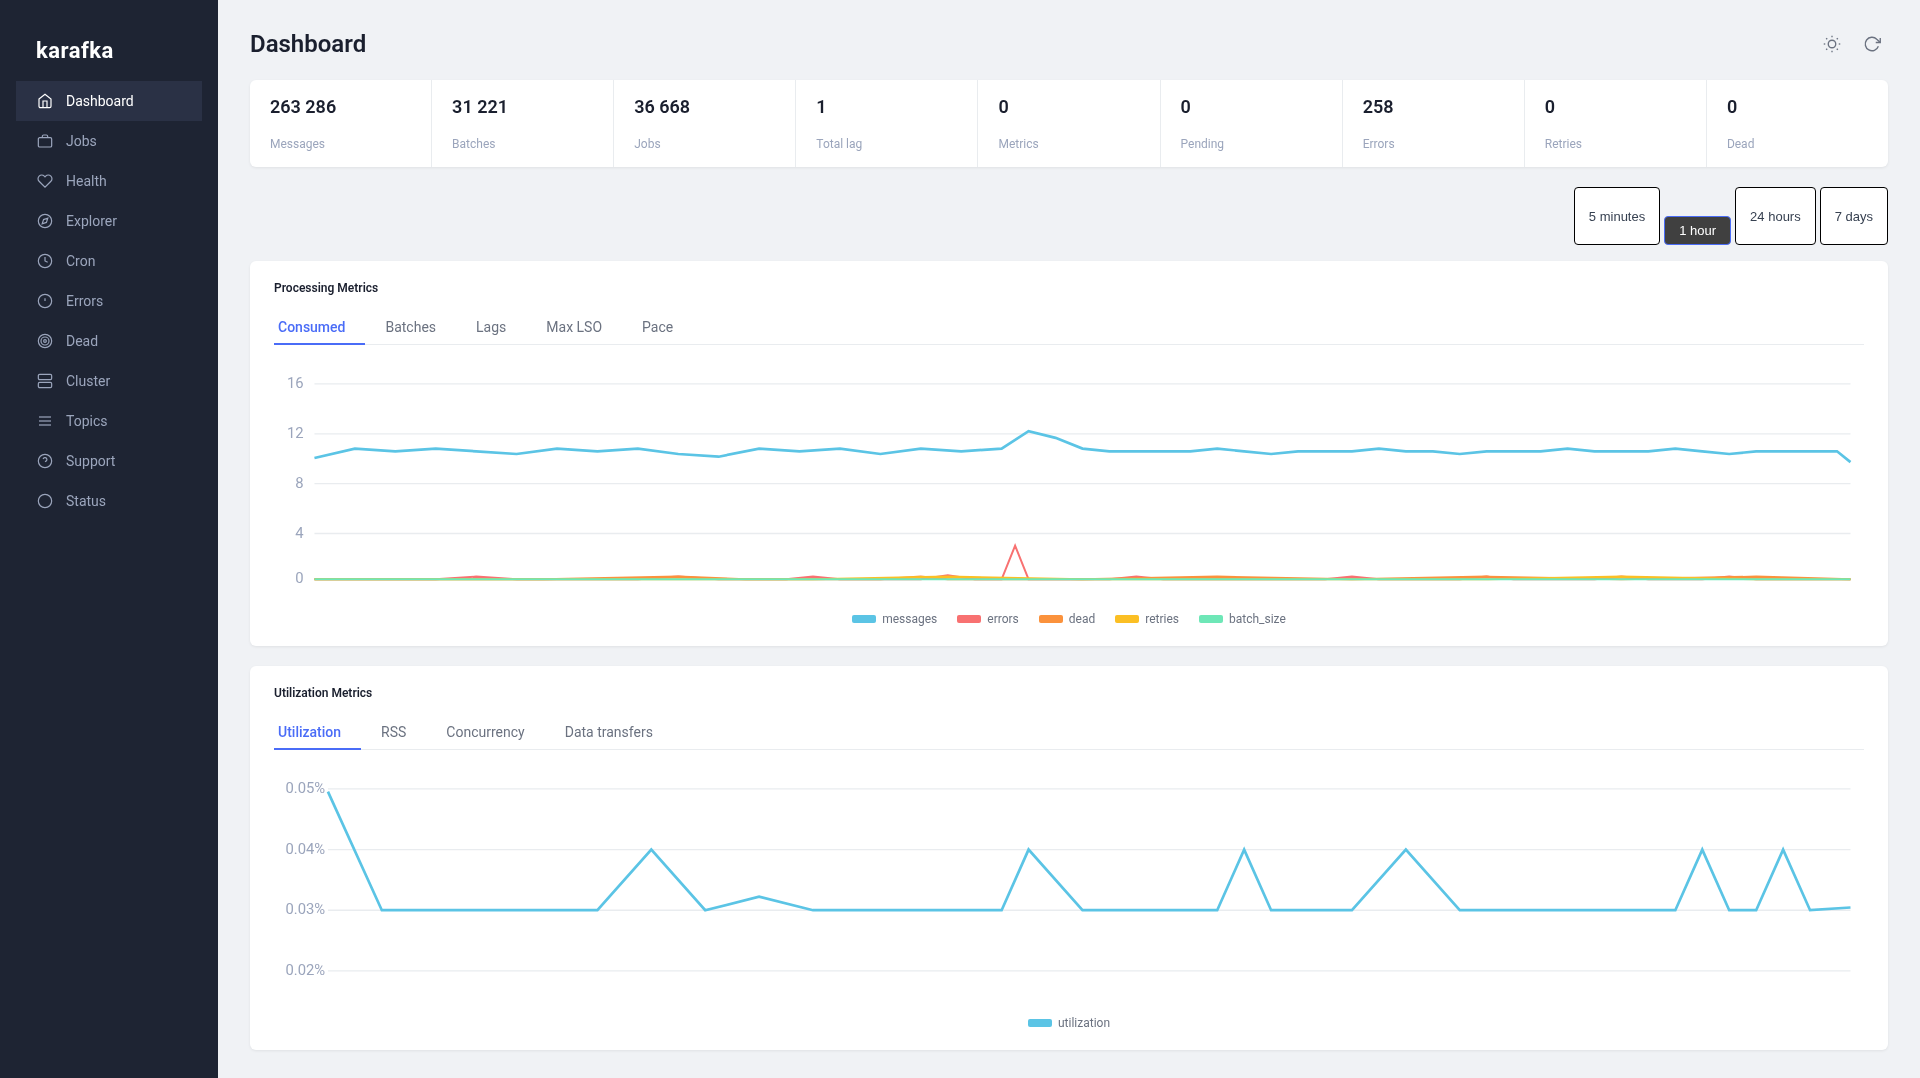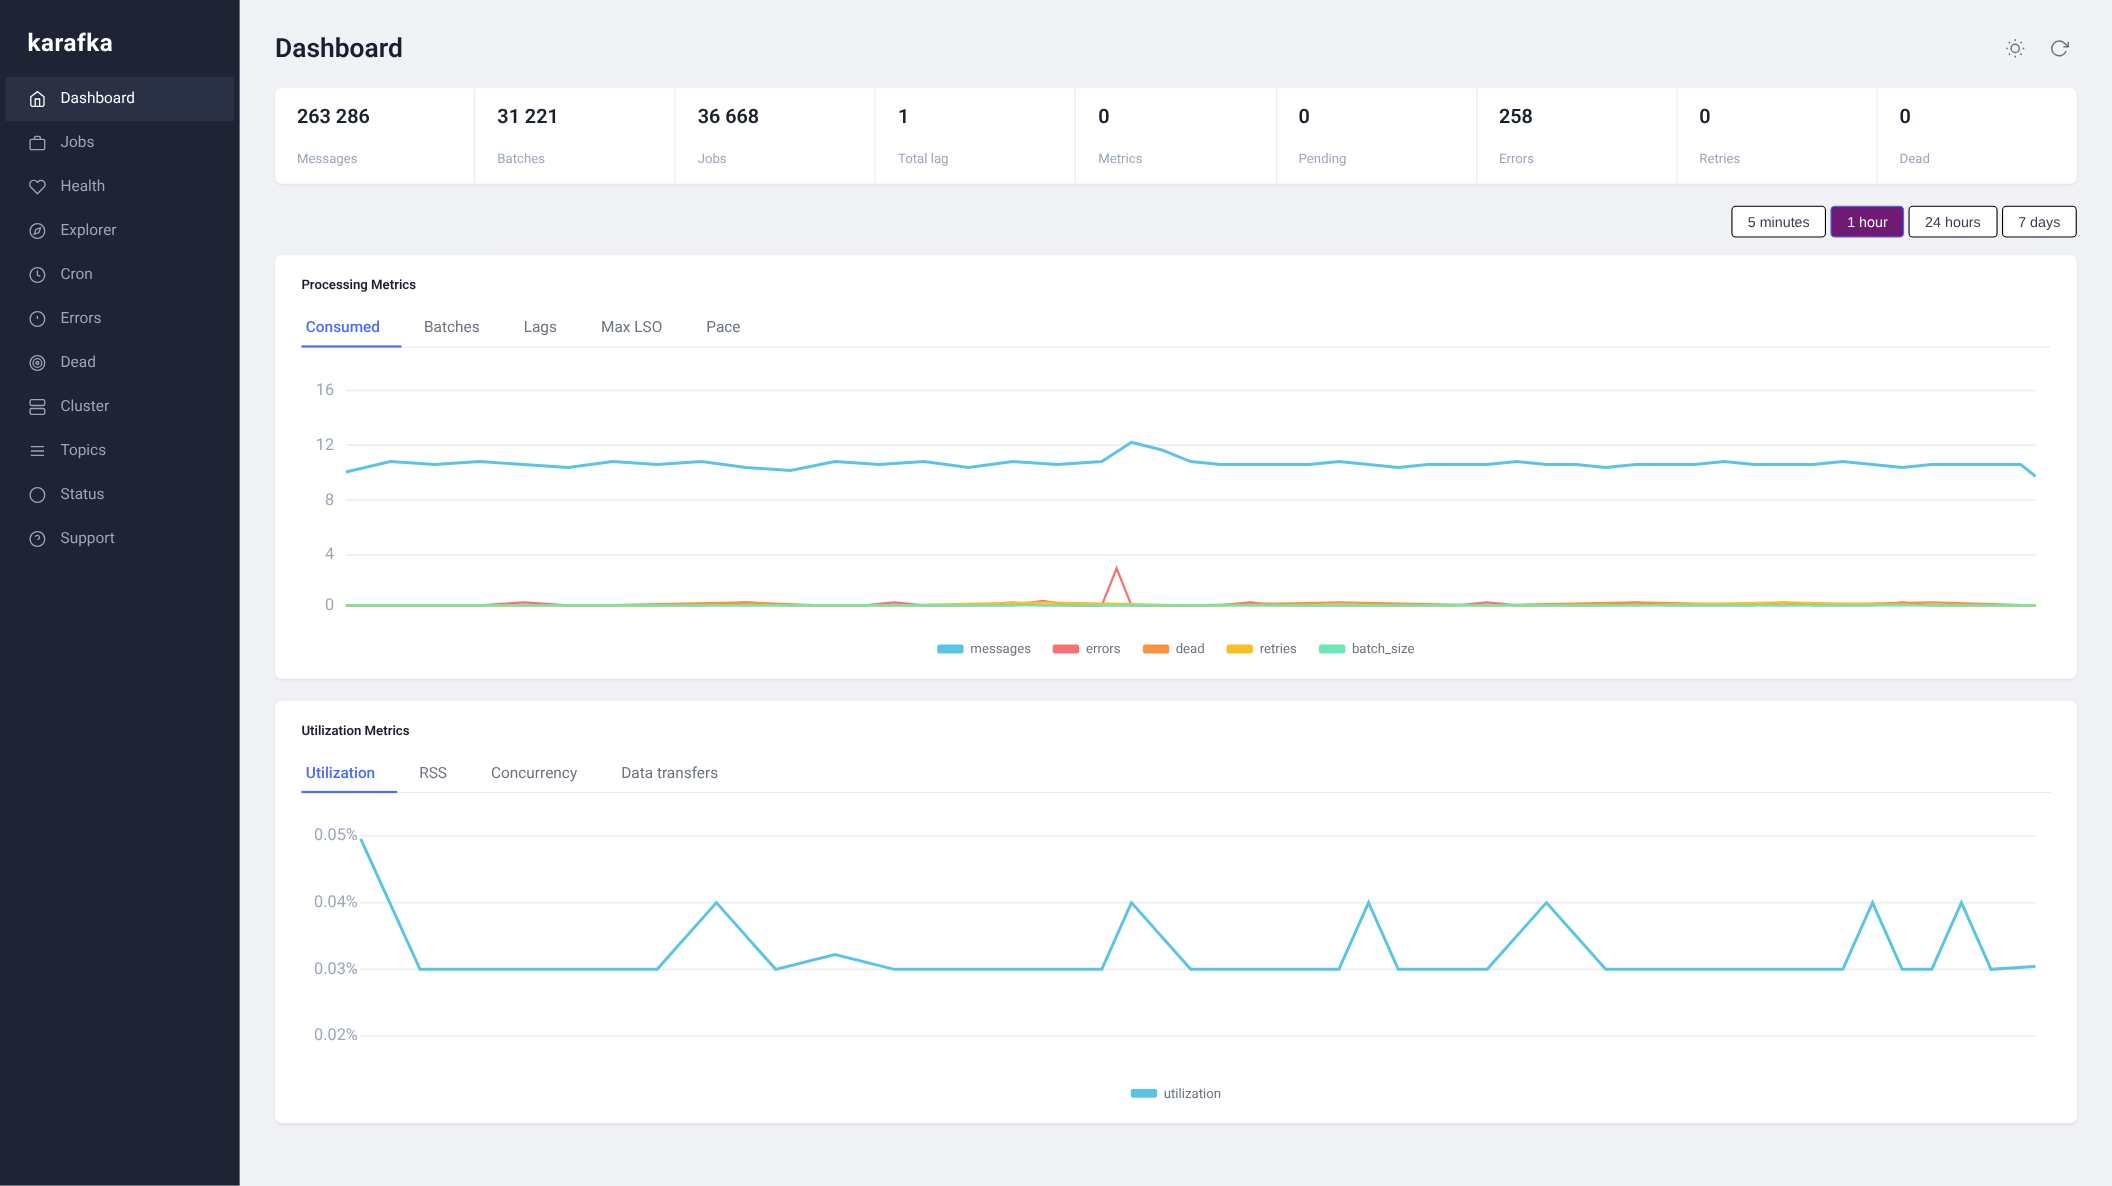--- a/index.html
+++ b/index.html
@@ -6,21 +6,21 @@
     body { font-family: -apple-system, BlinkMacSystemFont, 'Segoe UI', Roboto, sans-serif; background: #f0f2f5; display: flex; height: 100vh; overflow: hidden; }
 
     
     #sidebar {
       width: 218px;
       min-width: 218px;
       background: #1e2433;
       color: #fff;
       display: flex;
       flex-direction: column;
-      padding: 5px;
+      padding: 16px;
       height: 100vh;
       overflow-y: auto;
     }
     .sidebar-logo {
       padding: 22px 20px 18px 20px;
       font-size: 22px;
       font-weight: 700;
       color: #fff;
       letter-spacing: 0.5px;
     }
@@ -97,23 +97,24 @@
     .time-btn {
       padding: 6px 14px;
       border: 1px solid #000000;
       background: #fff;
       border-radius: 4px;
       font-size: 13px;
       cursor: pointer;
       color: #374151;
     }
     .time-btn.active {
-      background: #701a75;
+      background: #404040;
       border-color: #4a6cf7;
       color: #fff;
+      margin-top: 29px;
     }
 
     
     .metrics-section {
       background: #fff;
       border-radius: 6px;
       padding: 20px 24px;
       margin-bottom: 20px;
       box-shadow: 0 1px 3px rgba(0,0,0,0.07);
     }
@@ -251,33 +252,33 @@
             <line x1="3" y1="12" x2="21" y2="12"></line>
             <line x1="3" y1="18" x2="21" y2="18"></line>
           </svg>
         </span>
     <span>Topics</span>
   </div>
       <div class="sidebar-item">
     <span class="sidebar-icon">
           <svg width="16" height="16" viewBox="0 0 24 24" fill="none" stroke="currentColor" stroke-width="1.8">
             <circle cx="12" cy="12" r="10"></circle>
-          </svg>
-        </span>
-    <span>Status</span>
-  </div>
-      <div class="sidebar-item">
-    <span class="sidebar-icon">
-          <svg width="16" height="16" viewBox="0 0 24 24" fill="none" stroke="currentColor" stroke-width="1.8">
-            <circle cx="12" cy="12" r="10"></circle>
             <path d="M9.09 9a3 3 0 0 1 5.83 1c0 2-3 3-3 3"></path>
             <line x1="12" y1="17" x2="12.01" y2="17"></line>
           </svg>
         </span>
     <span>Support</span>
+  </div>
+      <div class="sidebar-item">
+    <span class="sidebar-icon">
+          <svg width="16" height="16" viewBox="0 0 24 24" fill="none" stroke="currentColor" stroke-width="1.8">
+            <circle cx="12" cy="12" r="10"></circle>
+          </svg>
+        </span>
+    <span>Status</span>
   </div>
     </div>
 </nav>
 
 <main id="main">
 
   <div class="main-header">
     <h1 class="main-title">Dashboard</h1>
     <div class="header-actions">
       <button class="header-icon-btn">

